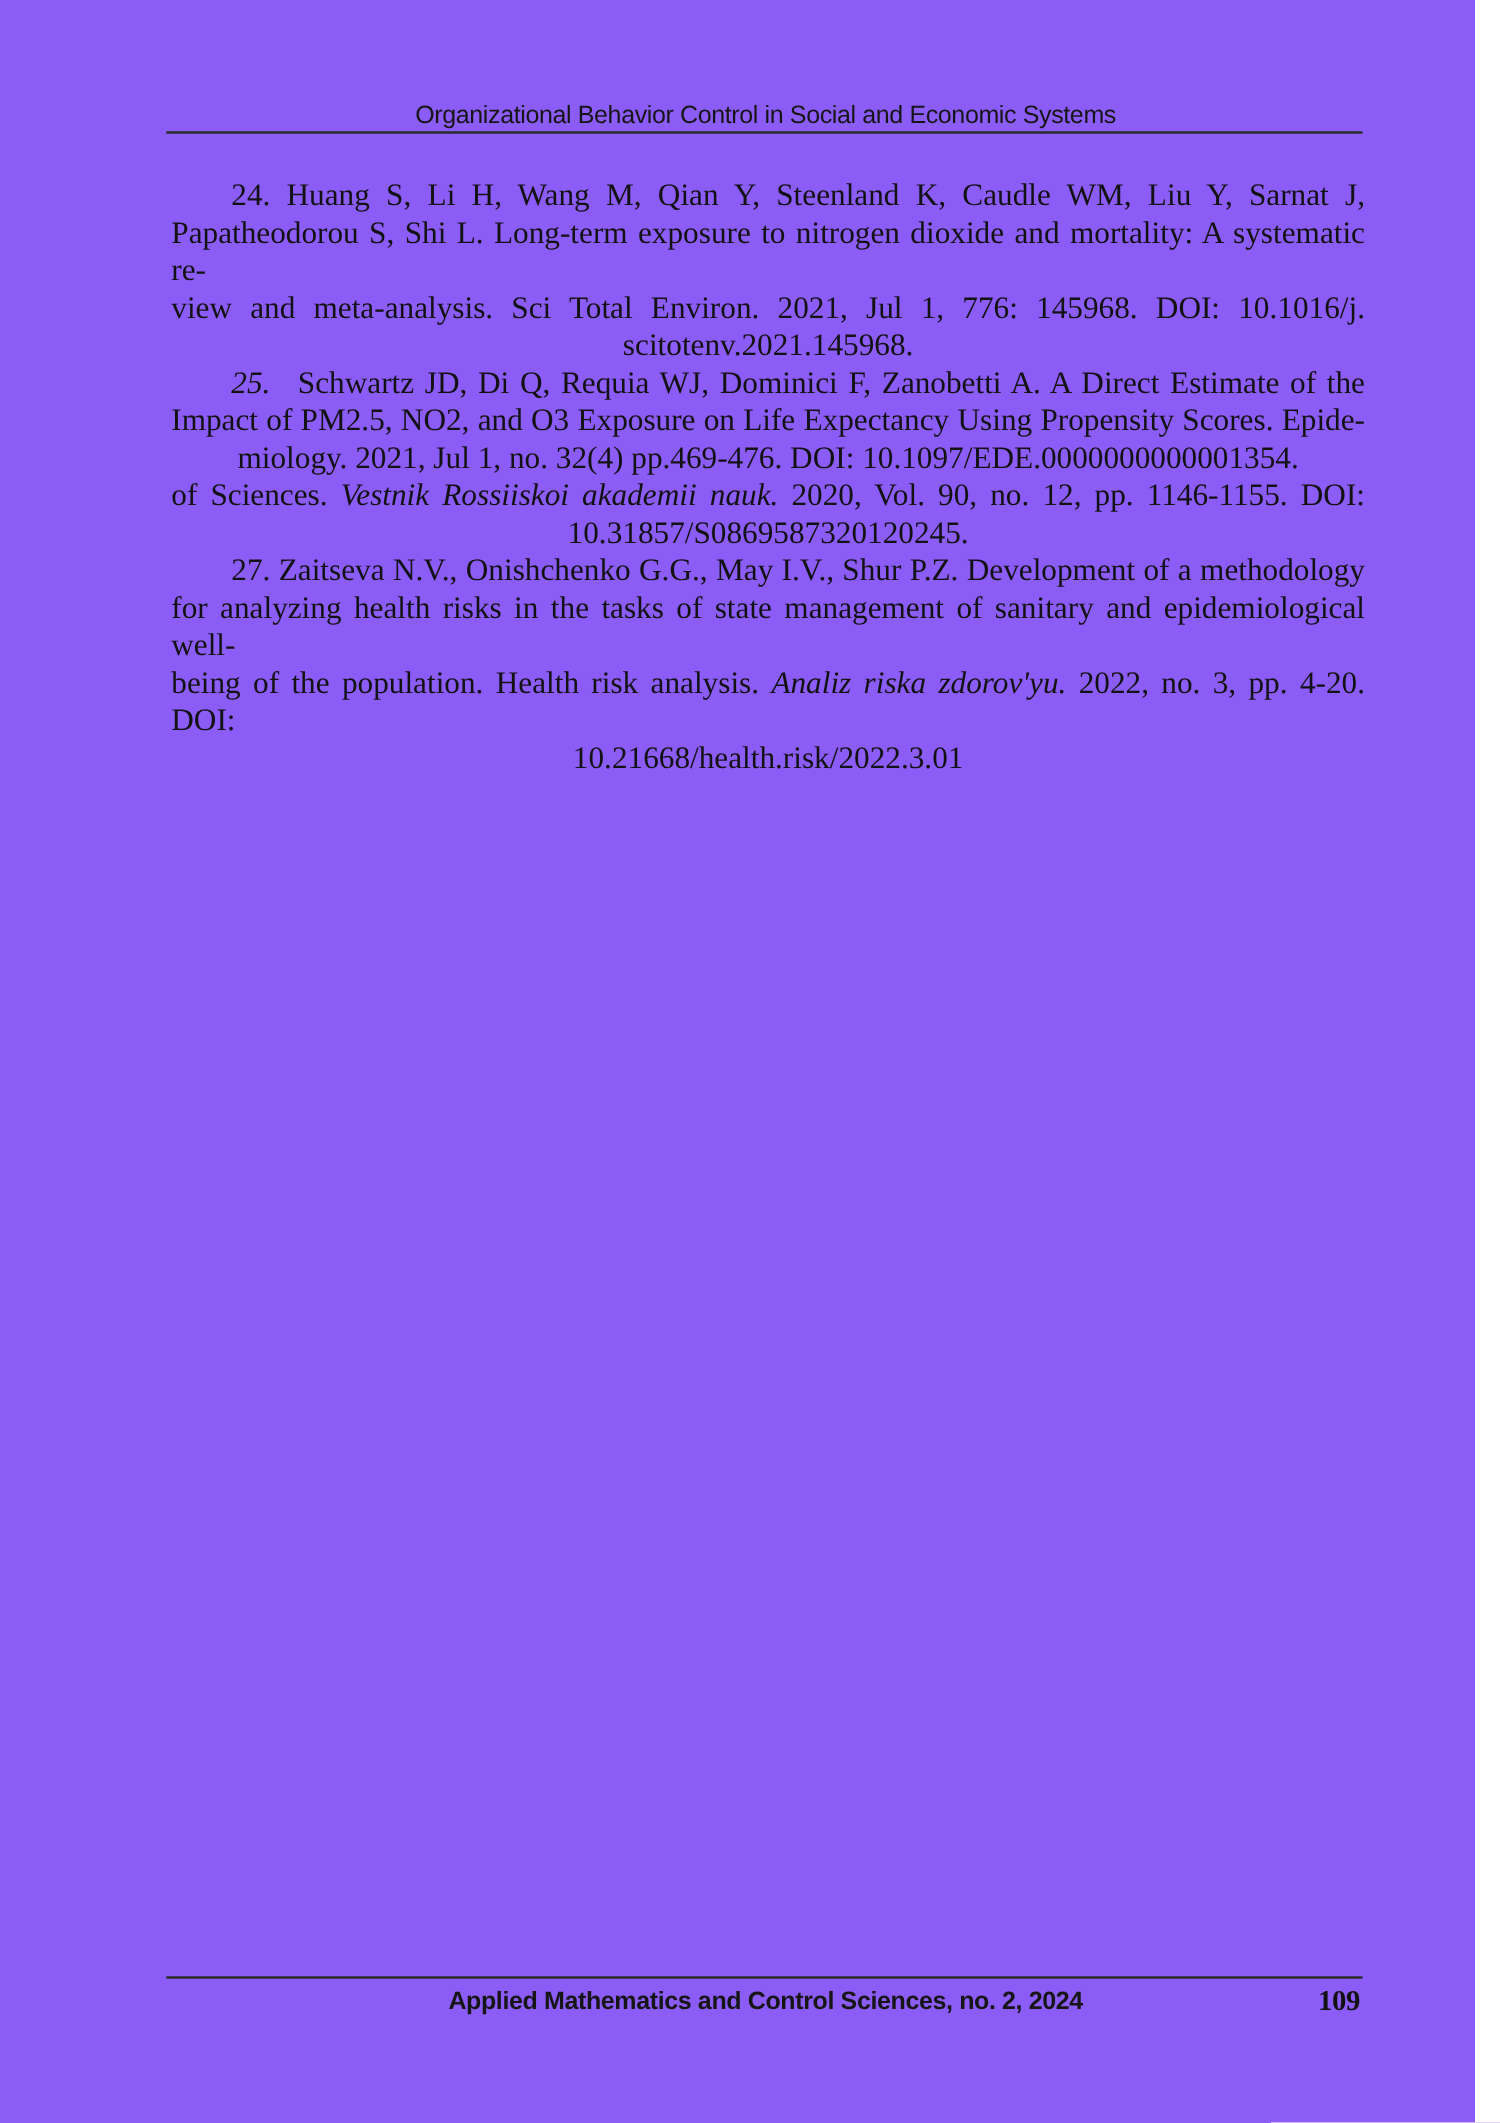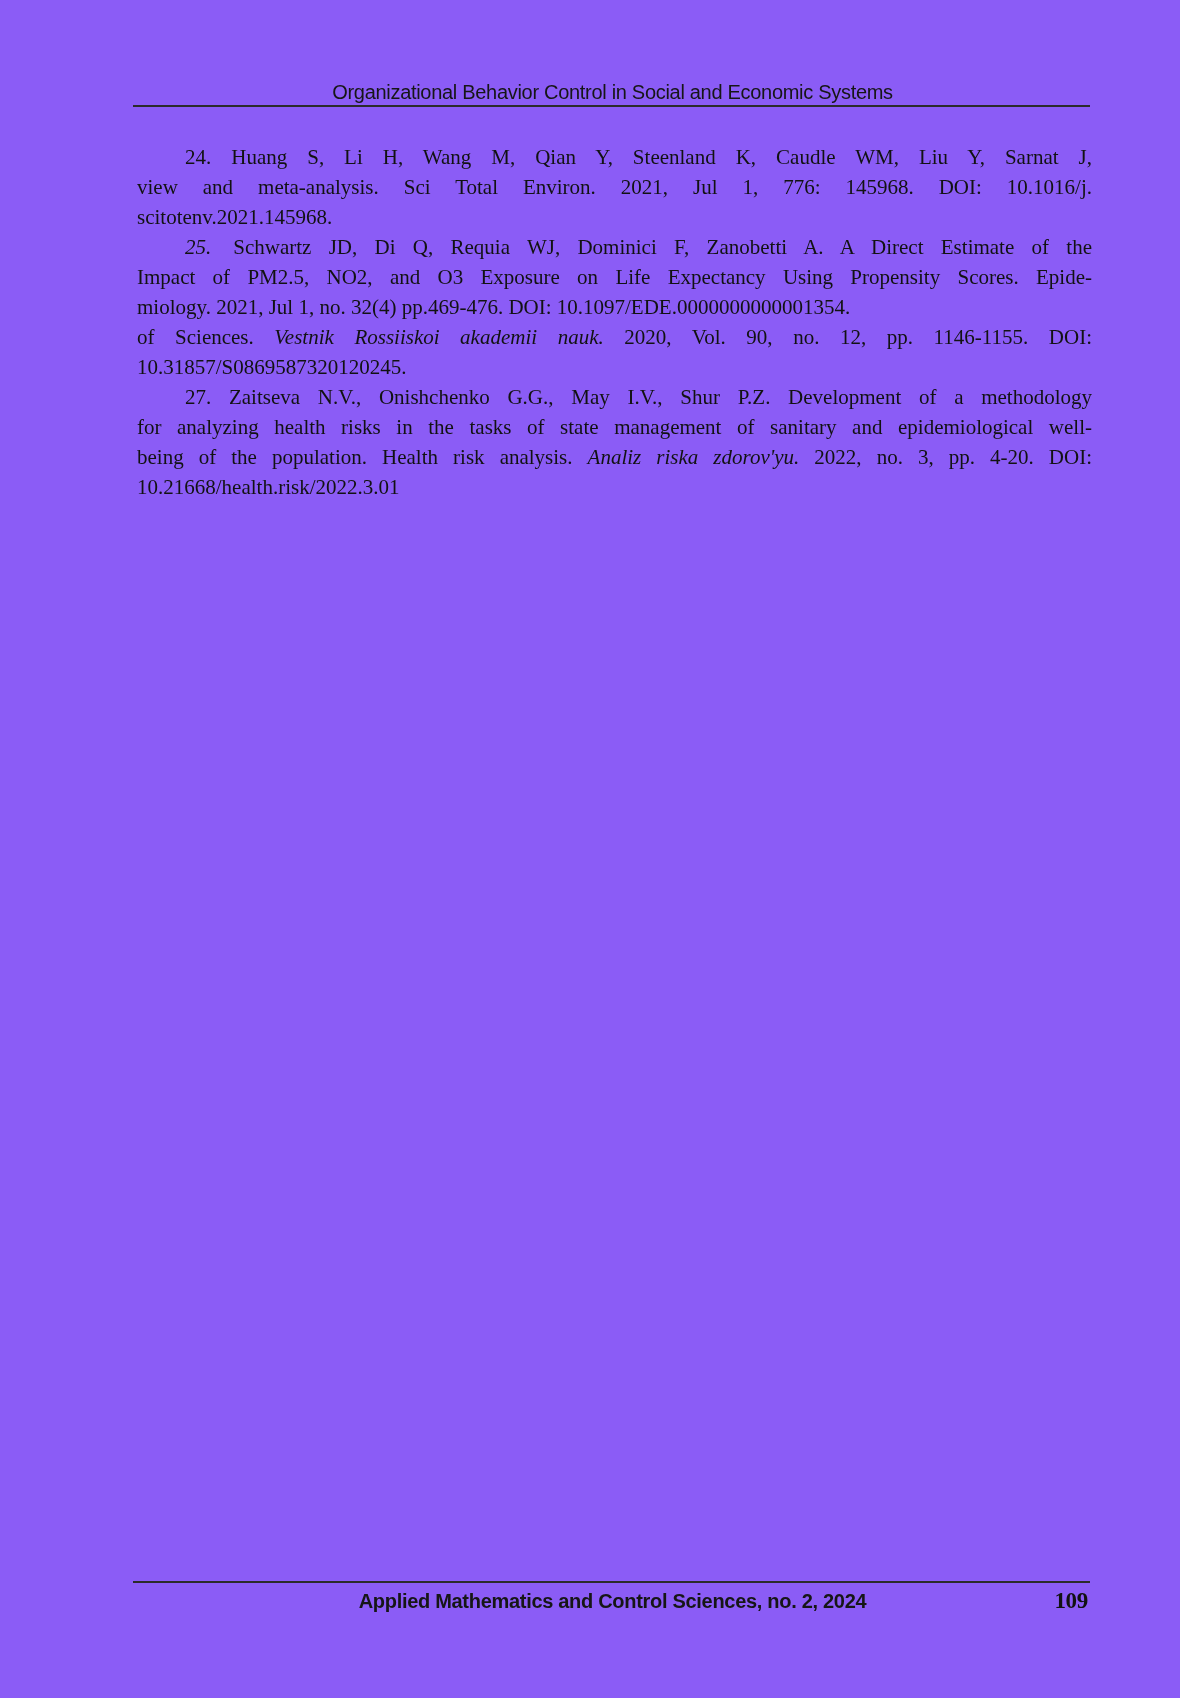--- a/index.html
+++ b/index.html
@@ -25,26 +25,26 @@
   .header-rule {
     position: absolute;
     left: 133px; top: 105px; width: 957px; height: 2px;
     background: #2b2b2b;
   }
   
   .refs {
     position: absolute;
     left: 137px; top: 142px; width: 955px;
     font-family: "Liberation Serif", serif;
-    font-size: 21px;
+    font-size: 25px;
     line-height: 30px;
     color: #121212;
   }
   .ref { margin: 0; }
-  .line { text-align: left; }
+  .line { text-align: center; }
   .line.just { text-align: justify; text-align-last: justify; }
   .line.indent { text-indent: 48px; }
   .it { font-style: italic; }
   .numwide { margin-right: 22px; font-style: italic; }
   
   .footer-rule {
     position: absolute;
     left: 133px; top: 1581px; width: 957px; height: 2px;
     background: #2b2b2b;
   }
@@ -73,20 +73,21 @@
 
 <div class="page">
 
   <div class="running-title">Organizational Behavior Control in Social and Economic Systems</div>
 
   <div class="header-rule"></div>
 
   <div class="refs" id="refs">
       <div class="ref">
         <div class="line indent just"><span>24. Huang S, Li H, Wang M, Qian Y, Steenland K, Caudle WM, Liu Y, Sarnat J,</span></div>
+        <div class="line just"><span>Papatheodorou S, Shi L. Long-term exposure to nitrogen dioxide and mortality: A systematic re-</span></div>
         <div class="line just"><span>view and meta-analysis. Sci Total Environ. 2021, Jul 1, 776: 145968. DOI: 10.1016/j.</span></div>
         <div class="line"><span>scitotenv.2021.145968.</span></div>
       </div>
       <div class="ref">
         <div class="line indent just"><span class="numwide">25.</span><span>Schwartz JD, Di Q, Requia WJ, Dominici F, Zanobetti A. A Direct Estimate of the</span></div>
         <div class="line just"><span>Impact of PM2.5, NO2, and O3 Exposure on Life Expectancy Using Propensity Scores. Epide-</span></div>
         <div class="line"><span>miology. 2021, Jul 1, no. 32(4) pp.469-476. DOI: 10.1097/EDE.0000000000001354.</span></div>
       </div>
       <div class="ref">
         <div class="line just"><span>of Sciences. </span><span class="it">Vestnik Rossiiskoi akademii nauk.</span><span> 2020, Vol. 90, no. 12, pp. 1146-1155. DOI:</span></div>

